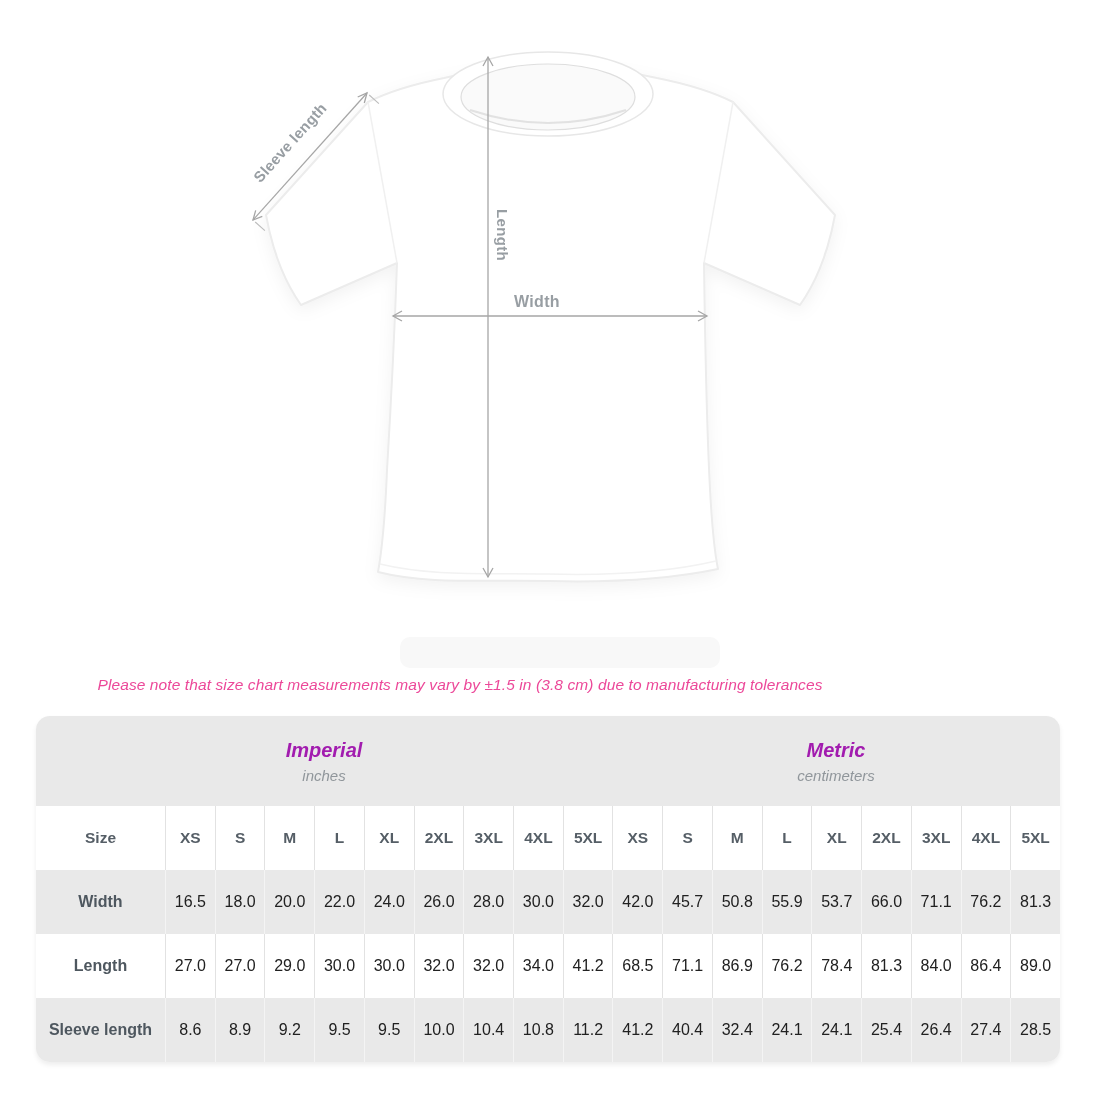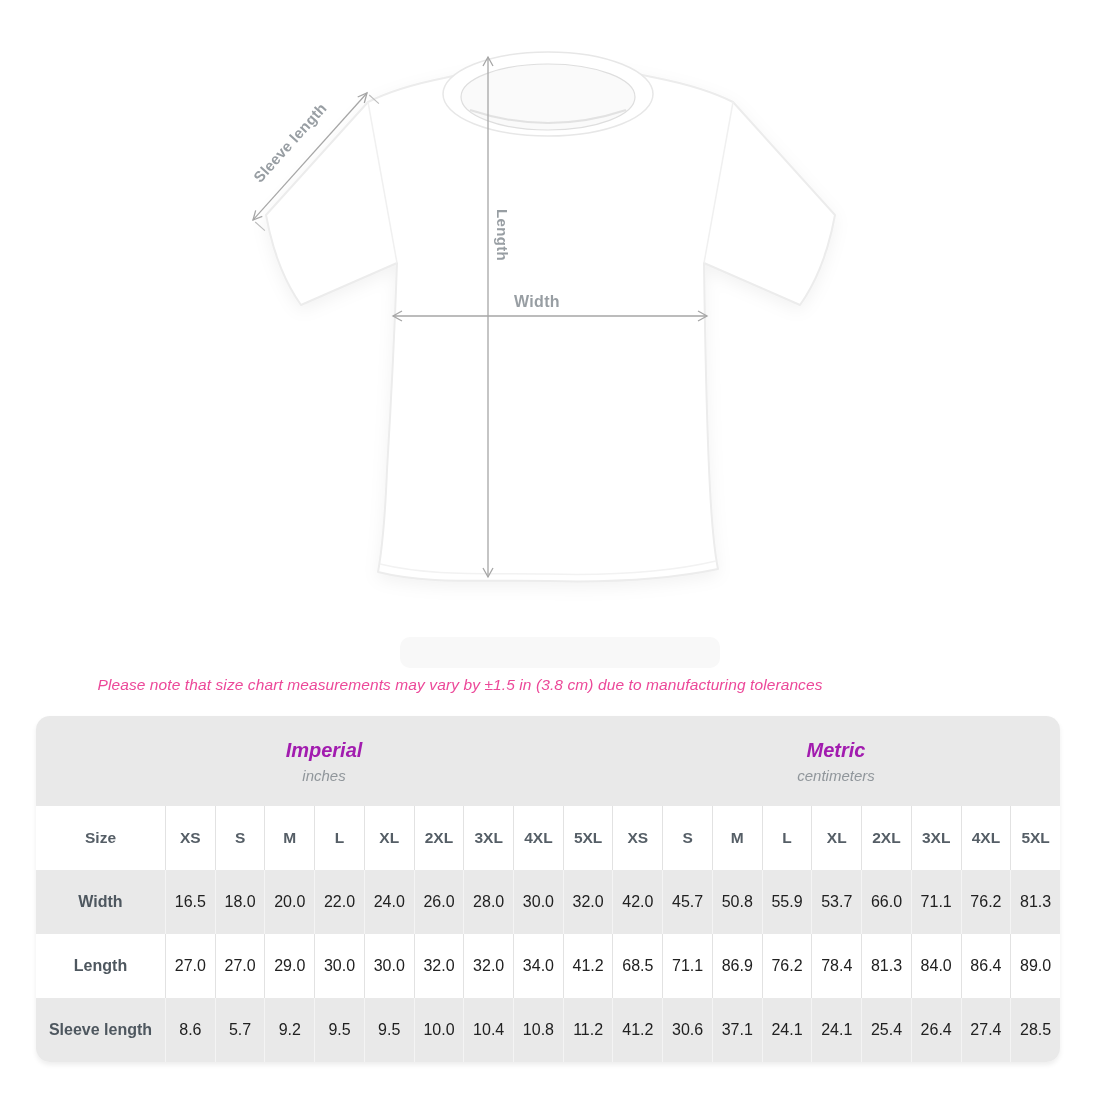--- a/index.html
+++ b/index.html
@@ -163,31 +163,31 @@
         <div class="cell value">76.2</div>
         <div class="cell value">78.4</div>
         <div class="cell value">81.3</div>
         <div class="cell value">84.0</div>
         <div class="cell value">86.4</div>
         <div class="cell value">89.0</div>
       </div>
     <div class="trow gray">
       <div class="cell rowlabel">Sleeve length</div>
     <div class="cell value">8.6</div>
-        <div class="cell value">5.7</div>
+        <div class="cell value">8.9</div>
         <div class="cell value">9.2</div>
         <div class="cell value">9.5</div>
         <div class="cell value">9.5</div>
         <div class="cell value">10.0</div>
         <div class="cell value">10.4</div>
         <div class="cell value">10.8</div>
         <div class="cell value">11.2</div>
         <div class="cell value">41.2</div>
-        <div class="cell value">30.6</div>
-        <div class="cell value">37.1</div>
+        <div class="cell value">40.4</div>
+        <div class="cell value">32.4</div>
         <div class="cell value">24.1</div>
         <div class="cell value">24.1</div>
         <div class="cell value">25.4</div>
         <div class="cell value">26.4</div>
         <div class="cell value">27.4</div>
         <div class="cell value">28.5</div>
       </div>
   </div>
 
 </div>

